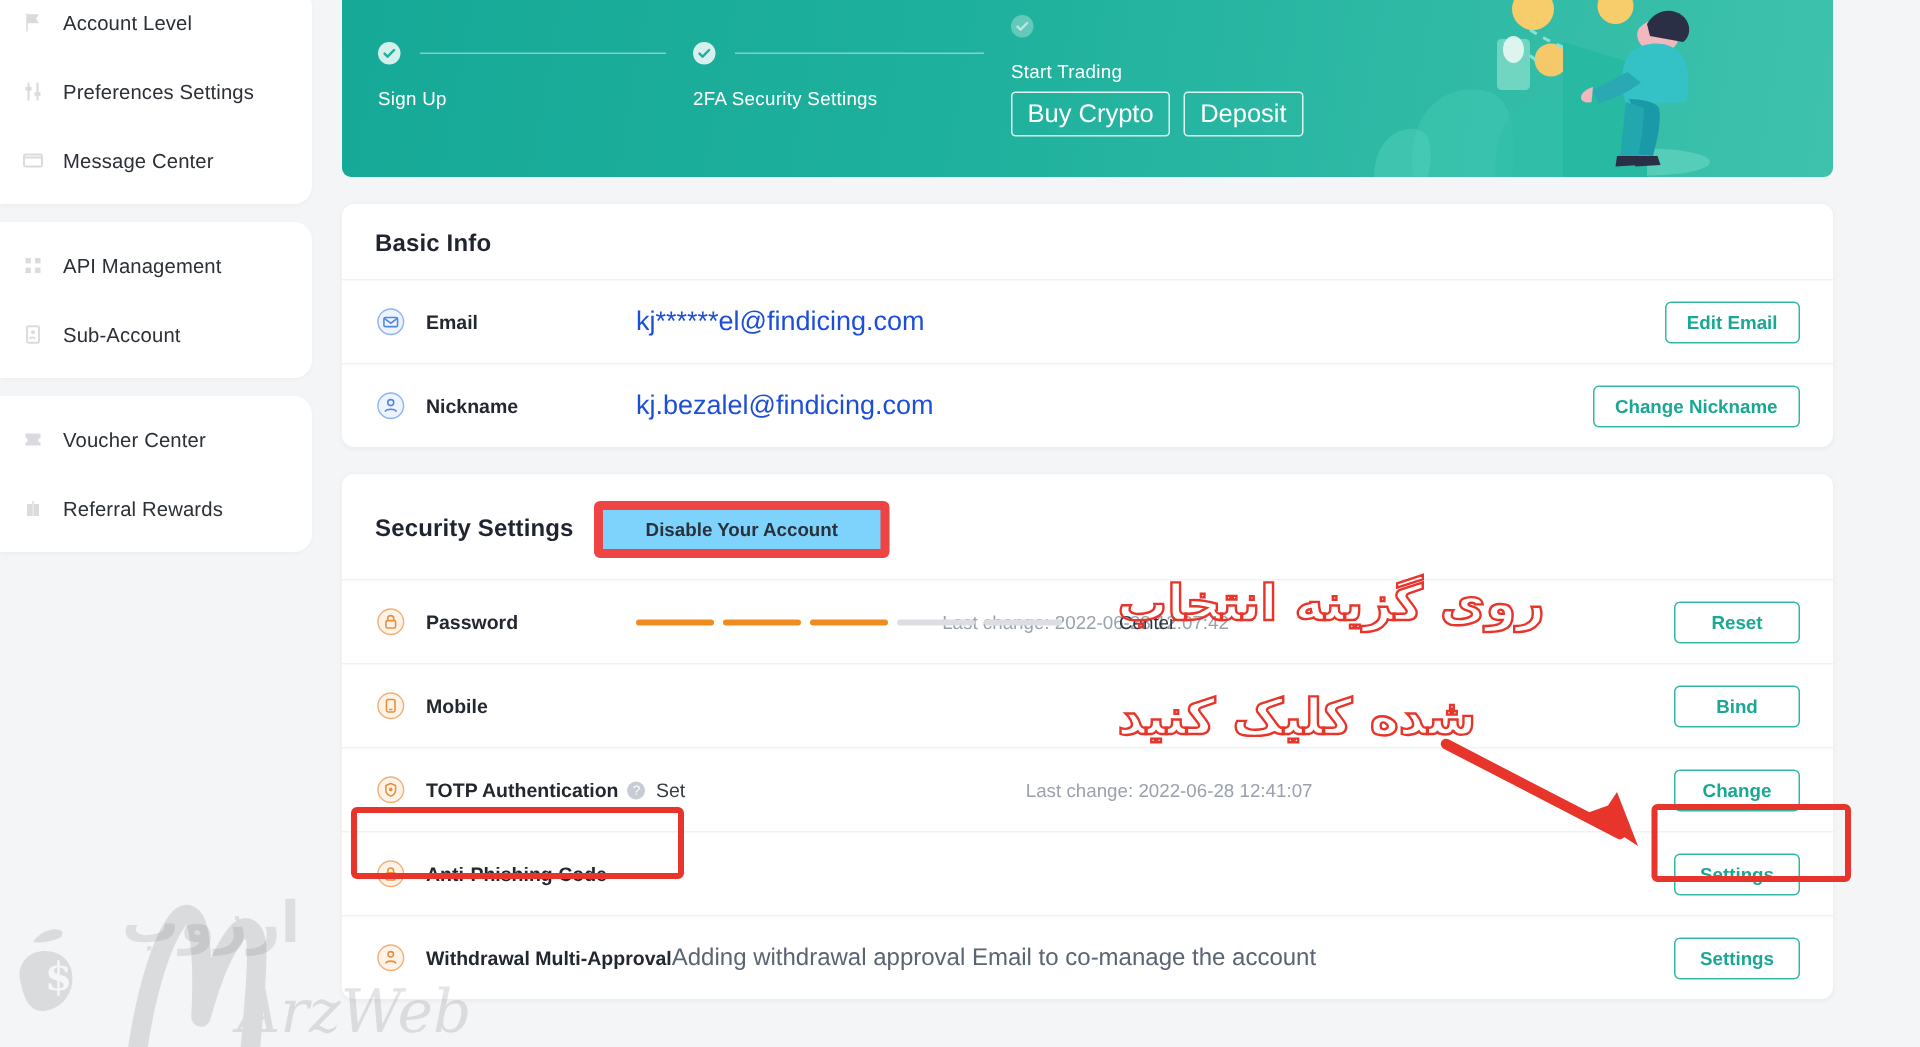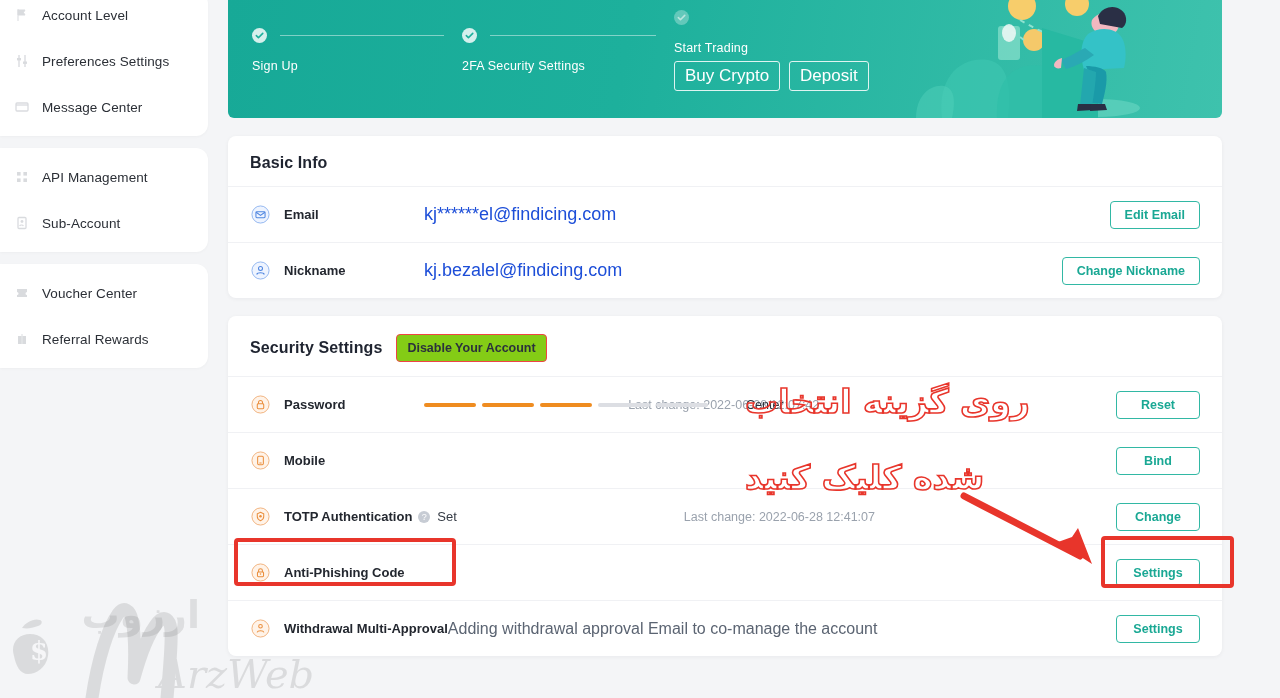--- a/index.html
+++ b/index.html
@@ -90,22 +90,22 @@
     margin-top: 18px;
     box-shadow: 0 1px 4px rgba(17,24,39,.05);
     overflow: hidden;
   }
   .card-head {
     display: flex; align-items: center; gap: 14px;
     padding: 18px 22px 14px 22px;
   }
   .card-title { font-size: 16px; font-weight: bold; color: #1f2430; letter-spacing: .1px; }
   .plain-btn {
-    border: 1px solid #ef4444; background: #84cc16;
-    border-radius: 4px; padding: 6px 10px;
+    border: 6px solid #ef4444; background: #7dd3fc;
+    border-radius: 4px; padding: 6px 28px;
     font-size: 12.5px; font-weight: bold; color: #2b313c;
     font-family: inherit; cursor: pointer;
   }
 
   .row {
     display: flex; align-items: center;
     height: 56px; padding: 0 22px;
     border-top: 1px solid #f0f1f4;
     position: relative;
   }

